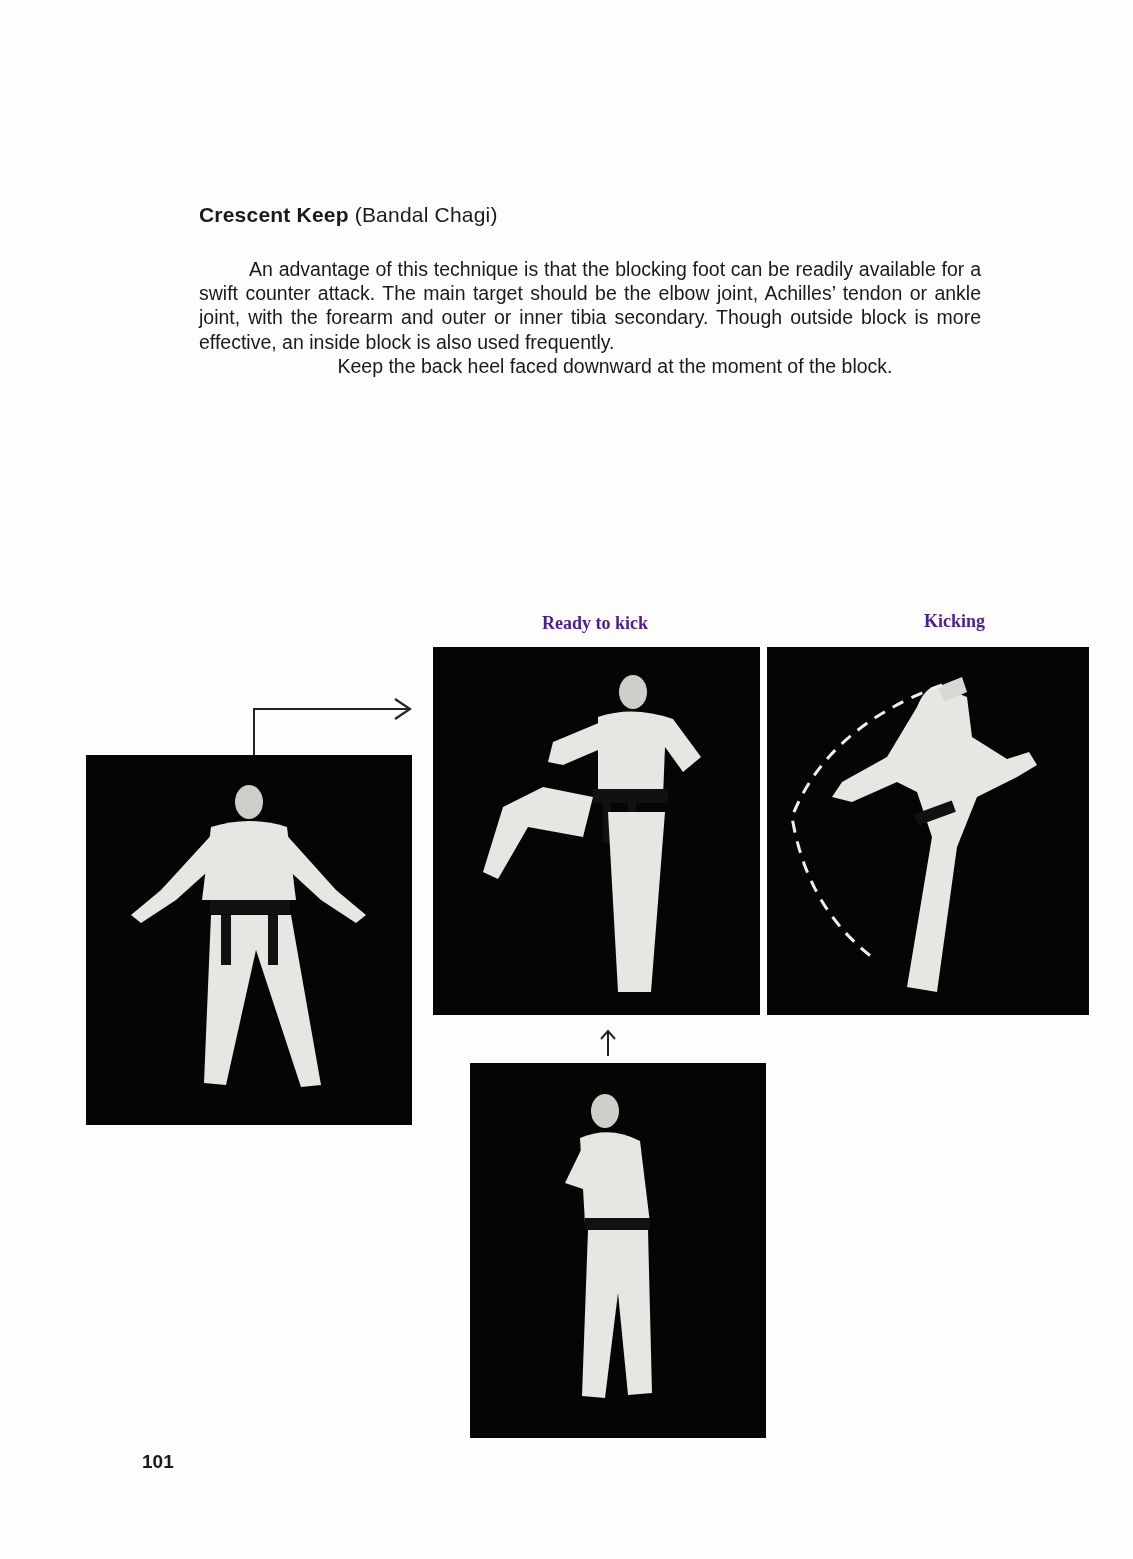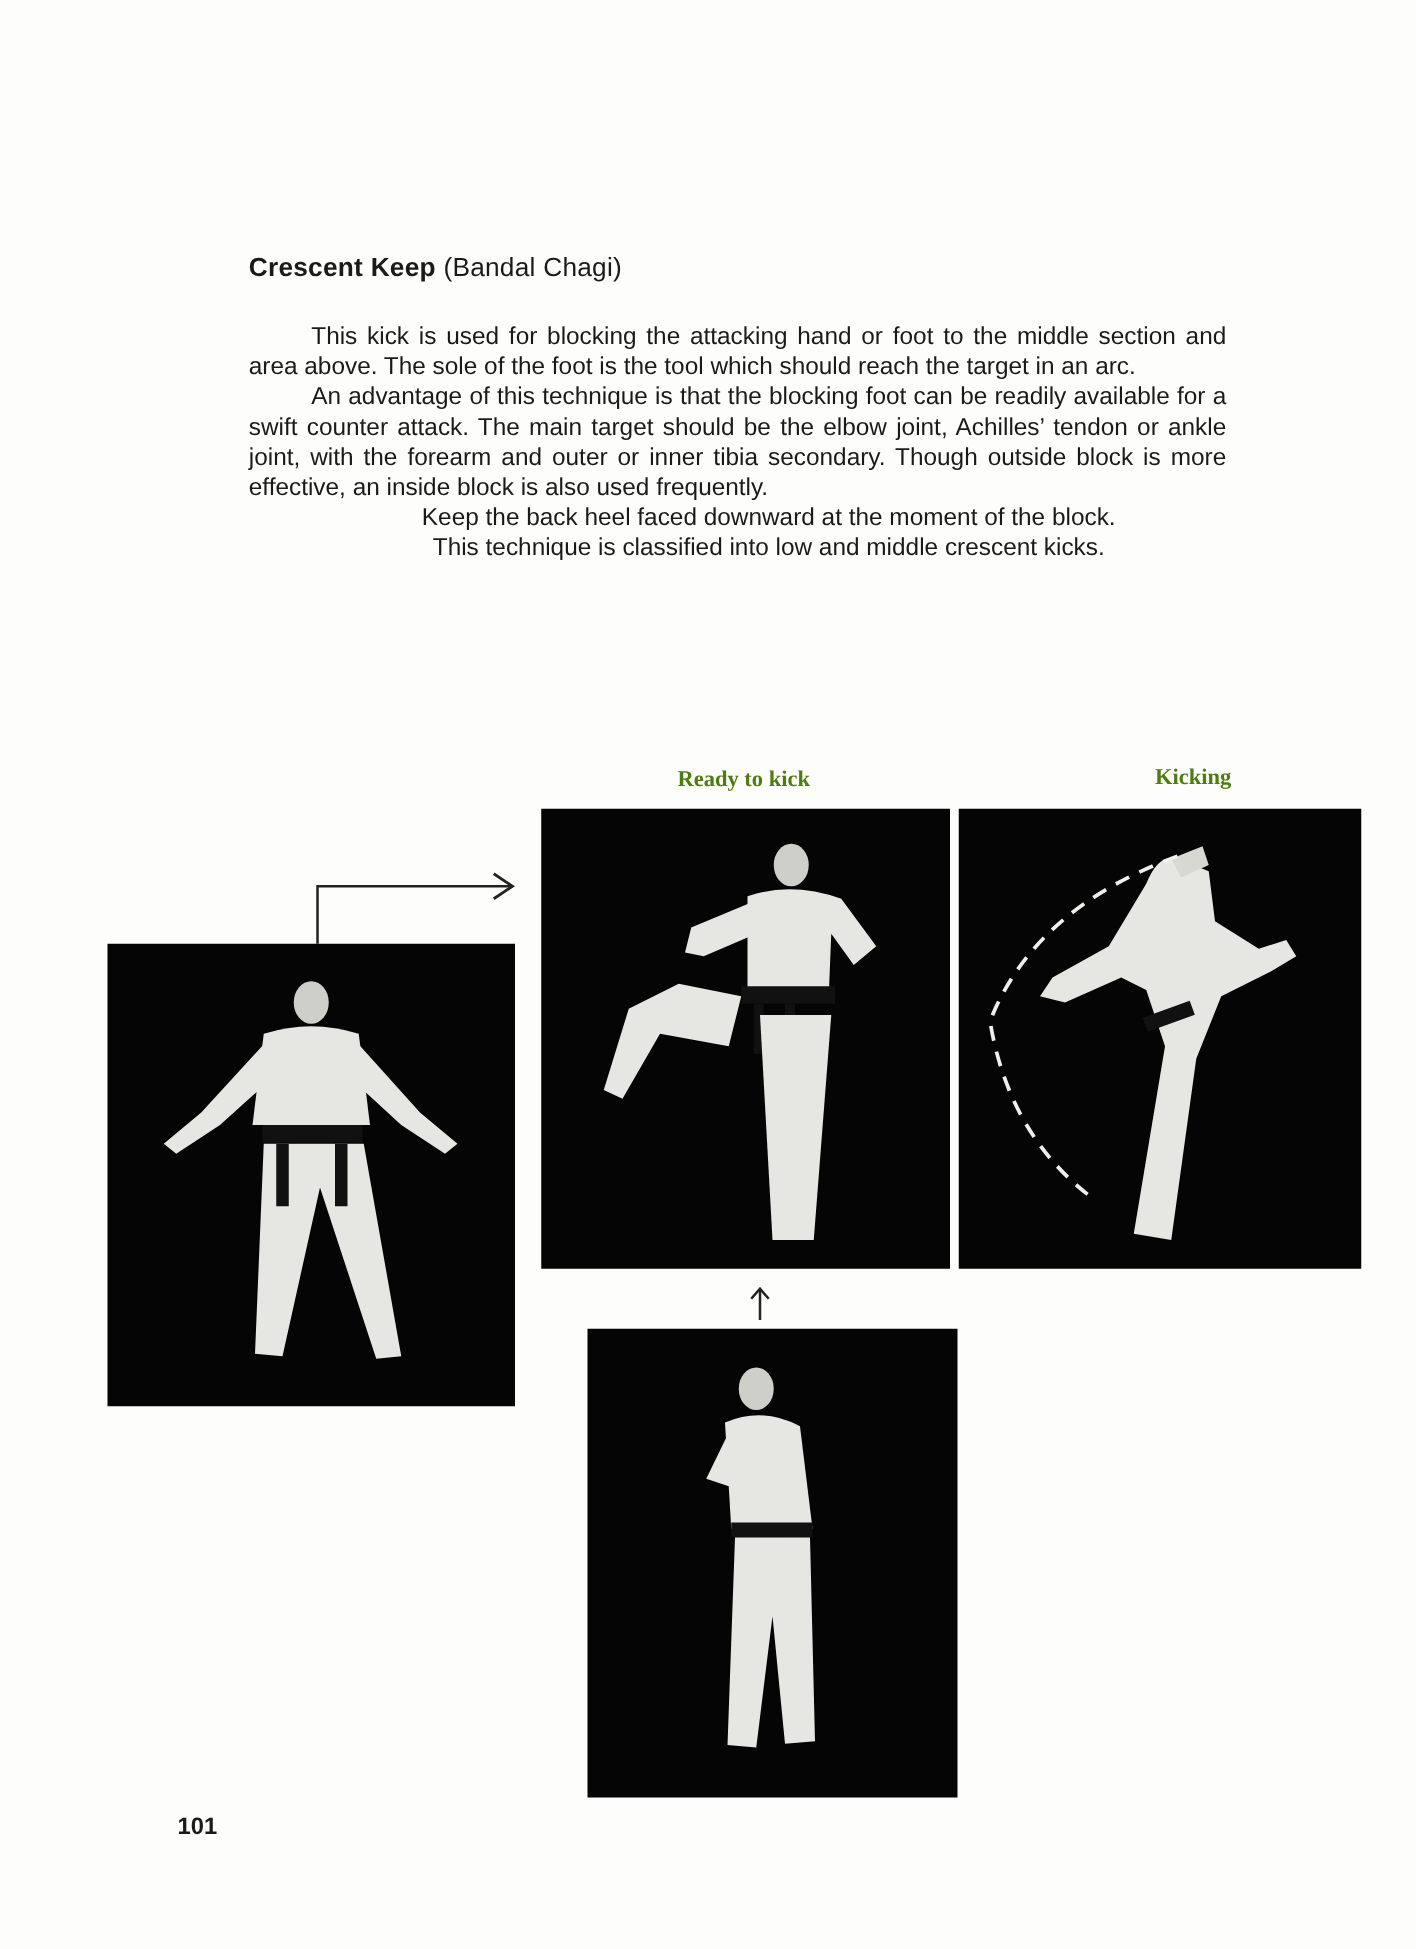--- a/index.html
+++ b/index.html
@@ -2,39 +2,37 @@
 <html><head>
 <meta charset="utf-8">
 <style>
   html,body{margin:0;padding:0;}
   body{width:1133px;height:1559px;background:#fdfdfc;position:relative;overflow:hidden;font-family:"Liberation Sans",sans-serif;color:#1a1a1a;}
   .heading{position:absolute;left:199px;top:203px;font-size:21px;font-weight:bold;letter-spacing:0.2px;}
   .heading .sub{font-weight:normal;}
   .body{position:absolute;left:199px;top:257px;width:782px;font-size:19.5px;line-height:24.2px;text-align:justify;}
   .body p{margin:0;text-indent:50px;}
   .body p.last{text-align:center;}
-  .caption{position:absolute;font-family:"Liberation Serif",serif;font-weight:bold;font-size:18px;color:#4d7c0f;}
+  .caption{position:absolute;font-family:"Liberation Serif",serif;font-weight:bold;font-size:18px;color:#4c1d95;}
   .photo{position:absolute;background:#050505;overflow:hidden;}
   .photo svg{width:100%;height:100%;display:block;}
   .pageno{position:absolute;left:142px;top:1451px;font-size:19px;font-weight:bold;}
   .arrow{position:absolute;}
 </style>
 </head>
 <body>
 
 <div class="heading">
   <span>Crescent Keep</span>
   <span class="sub">(Bandal Chagi)</span>
 </div>
 
 <div class="body">
-  <p>This kick is used for blocking the attacking hand or foot to the middle section and area above. The sole of the foot is the tool which should reach the target in an arc.</p>
   <p>An advantage of this technique is that the blocking foot can be readily available for a swift counter attack. The main target should be the elbow joint, Achilles’ tendon or ankle joint, with the forearm and outer or inner tibia secondary. Though outside block is more effective, an inside block is also used frequently.</p>
   <p class="last">Keep the back heel faced downward at the moment of the block.</p>
-  <p class="last">This technique is classified into low and middle crescent kicks.</p>
 </div>
 
 <div class="caption" style="left:542px;top:613px;">Ready to kick</div>
 <div class="caption" style="left:889px;top:611px;margin-left:35px;">Kicking</div>
 
 <svg class="arrow" style="left:245px;top:695px;" width="175" height="62" viewBox="0 0 175 62">
   <polyline points="9,60 9,14 165,14" fill="none" stroke="#222" stroke-width="2"></polyline>
   <polyline points="150,4 165,14 150,24" fill="none" stroke="#222" stroke-width="2.2"></polyline>
 </svg>
 

